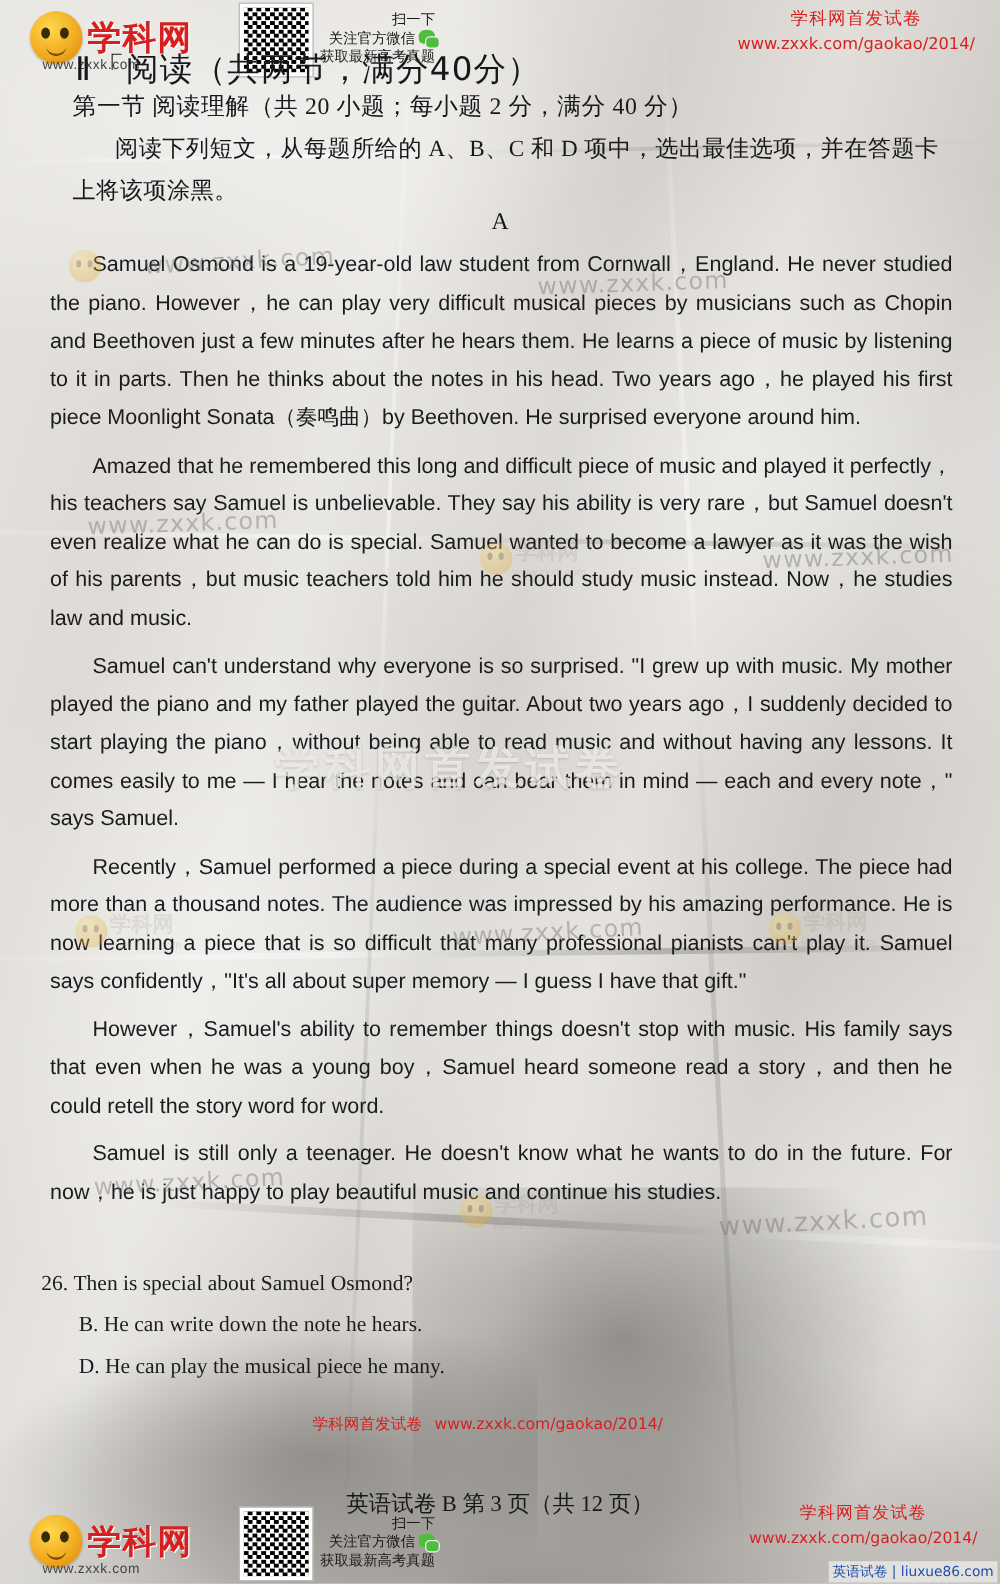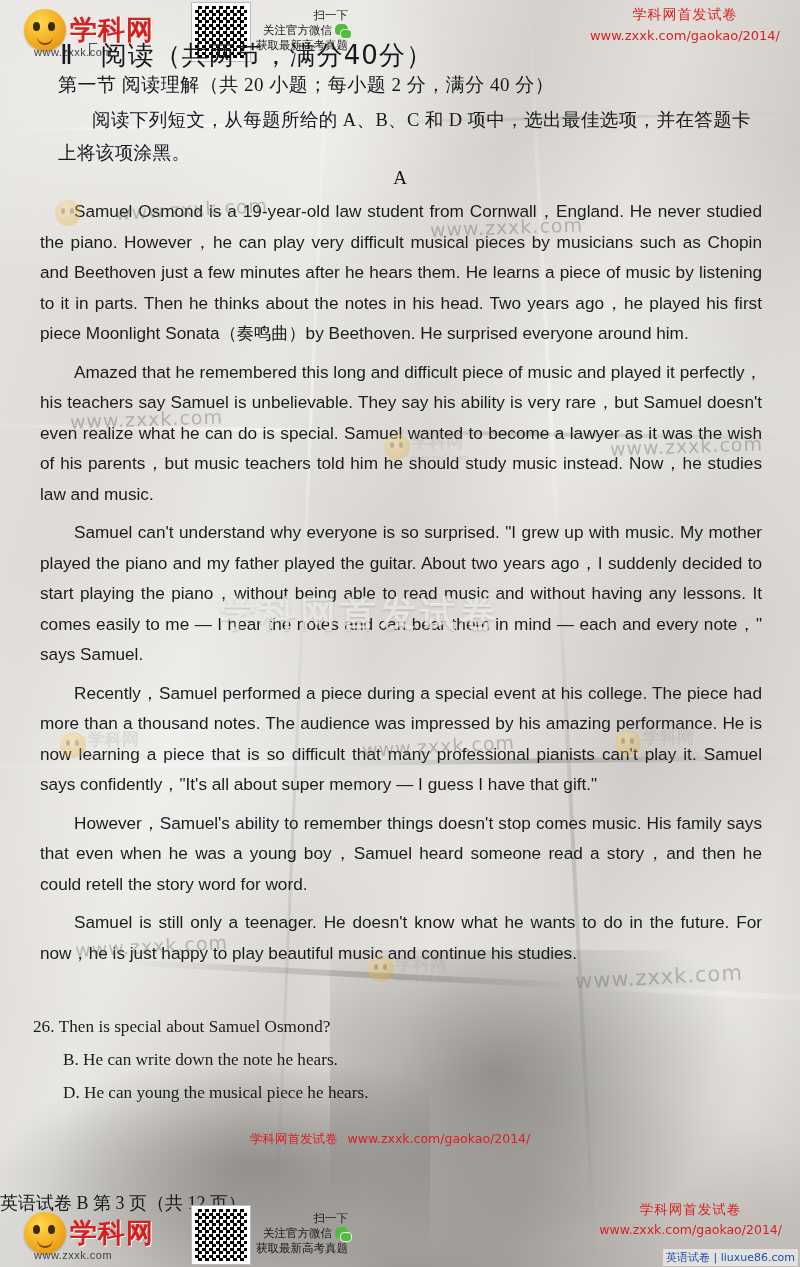--- a/index.html
+++ b/index.html
@@ -130,21 +130,21 @@
 
   .questions{
     position:absolute;left:33px;top:1010px;width:740px;
     font-size:17.2px;line-height:33px;color:#1a1b1e;
     font-family:"Liberation Serif",serif;
   }
   .questions .q{margin:0;}
   .questions .opt{margin:0 0 0 30px;}
 
   .footer-center{
-    position:absolute;left:0;top:1191px;width:800px;
+    position:absolute;left:0;top:1191px;width:800px;text-align:center;
     font-size:18px;color:#17181b;font-family:"Liberation Serif",serif;
   }
 
   .logo-bot{position:absolute;left:24px;top:1207px;}
 
   
   .wm{
     position:absolute;pointer-events:none;user-select:none;
     font-family:"DejaVu Sans","Liberation Sans",sans-serif;
     color:rgba(120,118,114,0.40);
@@ -224,28 +224,28 @@
   <div class="part1 txt">第一节  阅读理解（共 20 小题；每小题 2 分，满分 40 分）</div>
   <div class="para-cn txt"><span class="ind"></span><span>阅读下列短文，从每题所给的 A、B、C 和 D 项中，选出最佳选项，并在答题卡上将该项涂黑。</span></div>
 
   <div class="letter-A txt">A</div>
 
   <div class="body-text">
     <p>Samuel Osmond is a 19-year-old law student from Cornwall，England. He never studied the piano. However，he can play very difficult musical pieces by musicians such as Chopin and Beethoven just a few minutes after he hears them. He learns a piece of music by listening to it in parts. Then he thinks about the notes in his head. Two years ago，he played his first piece Moonlight Sonata（奏鸣曲）by Beethoven. He surprised everyone around him.</p>
     <p>Amazed that he remembered this long and difficult piece of music and played it perfectly，his teachers say Samuel is unbelievable. They say his ability is very rare，but Samuel doesn't even realize what he can do is special. Samuel wanted to become a lawyer as it was the wish of his parents，but music teachers told him he should study music instead. Now，he studies law and music.</p>
     <p>Samuel can't understand why everyone is so surprised. "I grew up with music. My mother played the piano and my father played the guitar. About two years ago，I suddenly decided to start playing the piano，without being able to read music and without having any lessons. It comes easily to me — I hear the notes and can bear them in mind — each and every note，" says Samuel.</p>
     <p>Recently，Samuel performed a piece during a special event at his college. The piece had more than a thousand notes. The audience was impressed by his amazing performance. He is now learning a piece that is so difficult that many professional pianists can't play it. Samuel says confidently，"It's all about super memory — I guess I have that gift."</p>
-    <p>However，Samuel's ability to remember things doesn't stop comes music. His family says that even when he was a young boy，Samuel heard someone read a story，and then he could retell the story word for word.</p>
+    <p>However，Samuel's ability to remember things doesn't stop with music. His family says that even when he was a young boy，Samuel heard someone read a story，and then he could retell the story word for word.</p>
     <p>Samuel is still only a teenager. He doesn't know what he wants to do in the future. For now，he is just happy to play beautiful music and continue his studies.</p>
   </div>
 
   <div class="questions">
     <p class="q"><span>26.</span>&nbsp;<span>Then is special about Samuel Osmond?</span></p>
     <p class="opt">B. He can write down the note he hears.</p>
-    <p class="opt">D. He can young the musical piece he hears.</p>
+    <p class="opt">D. He can play the musical piece he many.</p>
   </div>
 
   <div class="mid-red">
     <span class="cn">学科网首发试卷</span><span class="u">www.zxxk.com/gaokao/2014/</span>
   </div>
 
   <div class="footer-center txt">英语试卷 B    第 3 页（共 12 页）</div>
 
   <div class="logo logo-bot">
     <div class="logo-face">

